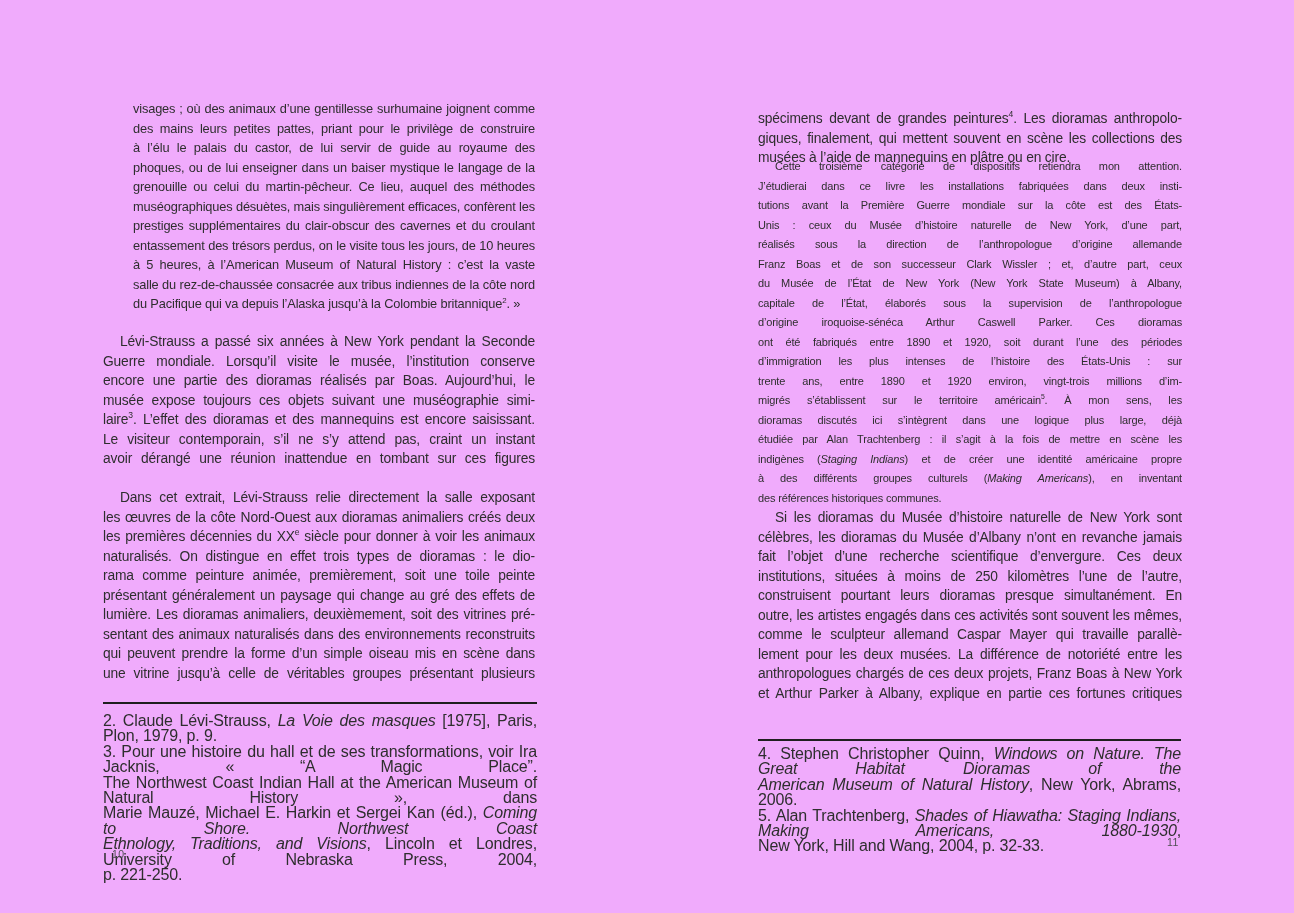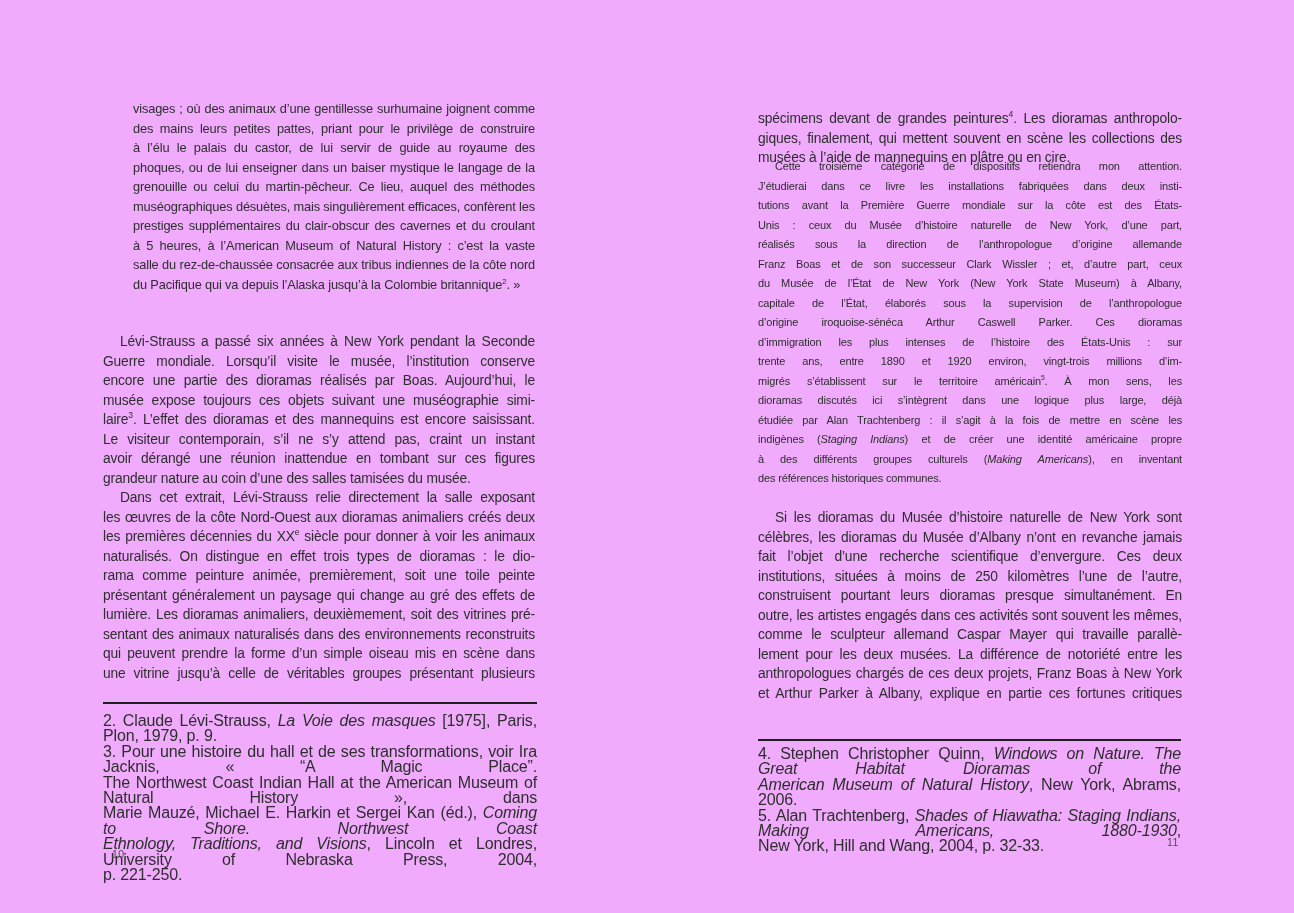--- a/index.html
+++ b/index.html
@@ -51,33 +51,33 @@
 
   <div>
     <div class="block quote-block">
         <div class="line">visages ; où des animaux d’une gentillesse surhumaine joignent comme</div>
         <div class="line">des mains leurs petites pattes, priant pour le privilège de construire</div>
         <div class="line">à l’élu le palais du castor, de lui servir de guide au royaume des</div>
         <div class="line">phoques, ou de lui enseigner dans un baiser mystique le langage de la</div>
         <div class="line">grenouille ou celui du martin-pêcheur. Ce lieu, auquel des méthodes</div>
         <div class="line">muséographiques désuètes, mais singulièrement efficaces, confèrent les</div>
         <div class="line">prestiges supplémentaires du clair-obscur des cavernes et du croulant</div>
+        <div class="line">entassement des trésors perdus, on le visite tous les jours, de 10 heures</div>
         <div class="line">à 5 heures, à l’American Museum of Natural History : c’est la vaste</div>
         <div class="line">salle du rez-de-chaussée consacrée aux tribus indiennes de la côte nord</div>
         <div class="line endline">du Pacifique qui va depuis l’Alaska jusqu’à la Colombie britannique<sup>2</sup>. »</div>
       </div>
     <div class="block left-para-1">
         <div class="line indent">Lévi-Strauss a passé six années à New York pendant la Seconde</div>
         <div class="line">Guerre mondiale. Lorsqu’il visite le musée, l’institution conserve</div>
         <div class="line">encore une partie des dioramas réalisés par Boas. Aujourd’hui, le</div>
         <div class="line">musée expose toujours ces objets suivant une muséographie simi-</div>
         <div class="line">laire<sup>3</sup>. L’effet des dioramas et des mannequins est encore saisissant.</div>
         <div class="line">Le visiteur contemporain, s’il ne s’y attend pas, craint un instant</div>
         <div class="line">avoir dérangé une réunion inattendue en tombant sur ces figures</div>
-        <div class="line endline">grandeur nature au coin d’une des salles tamisées du musée.</div>
       </div>
     <div class="block left-para-2">
         <div class="line indent">Dans cet extrait, Lévi-Strauss relie directement la salle exposant</div>
         <div class="line">les œuvres de la côte Nord-Ouest aux dioramas animaliers créés deux</div>
         <div class="line">les premières décennies du XX<sup>e</sup> siècle pour donner à voir les animaux</div>
         <div class="line">naturalisés. On distingue en effet trois types de dioramas : le dio-</div>
         <div class="line">rama comme peinture animée, premièrement, soit une toile peinte</div>
         <div class="line">présentant généralement un paysage qui change au gré des effets de</div>
         <div class="line">lumière. Les dioramas animaliers, deuxièmement, soit des vitrines pré-</div>
         <div class="line">sentant des animaux naturalisés dans des environnements reconstruits</div>
@@ -105,20 +105,21 @@
     <div class="block right-para-1">
         <div class="line indent">Cette troisième catégorie de dispositifs retiendra mon attention.</div>
         <div class="line">J’étudierai dans ce livre les installations fabriquées dans deux insti-</div>
         <div class="line">tutions avant la Première Guerre mondiale sur la côte est des États-</div>
         <div class="line">Unis : ceux du Musée d’histoire naturelle de New York, d’une part,</div>
         <div class="line">réalisés sous la direction de l’anthropologue d’origine allemande</div>
         <div class="line">Franz Boas et de son successeur Clark Wissler ; et, d’autre part, ceux</div>
         <div class="line">du Musée de l’État de New York (New York State Museum) à Albany,</div>
         <div class="line">capitale de l’État, élaborés sous la supervision de l’anthropologue</div>
         <div class="line">d’origine iroquoise-sénéca Arthur Caswell Parker. Ces dioramas</div>
+        <div class="line">ont été fabriqués entre 1890 et 1920, soit durant l’une des périodes</div>
         <div class="line">d’immigration les plus intenses de l’histoire des États-Unis : sur</div>
         <div class="line">trente ans, entre 1890 et 1920 environ, vingt-trois millions d’im-</div>
         <div class="line">migrés s’établissent sur le territoire américain<sup>5</sup>. À mon sens, les</div>
         <div class="line">dioramas discutés ici s’intègrent dans une logique plus large, déjà</div>
         <div class="line">étudiée par Alan Trachtenberg : il s’agit à la fois de mettre en scène les</div>
         <div class="line">indigènes (<i>Staging Indians</i>) et de créer une identité américaine propre</div>
         <div class="line">à des différents groupes culturels (<i>Making Americans</i>), en inventant</div>
         <div class="line endline">des références historiques communes.</div>
       </div>
     <div class="block right-para-2">

